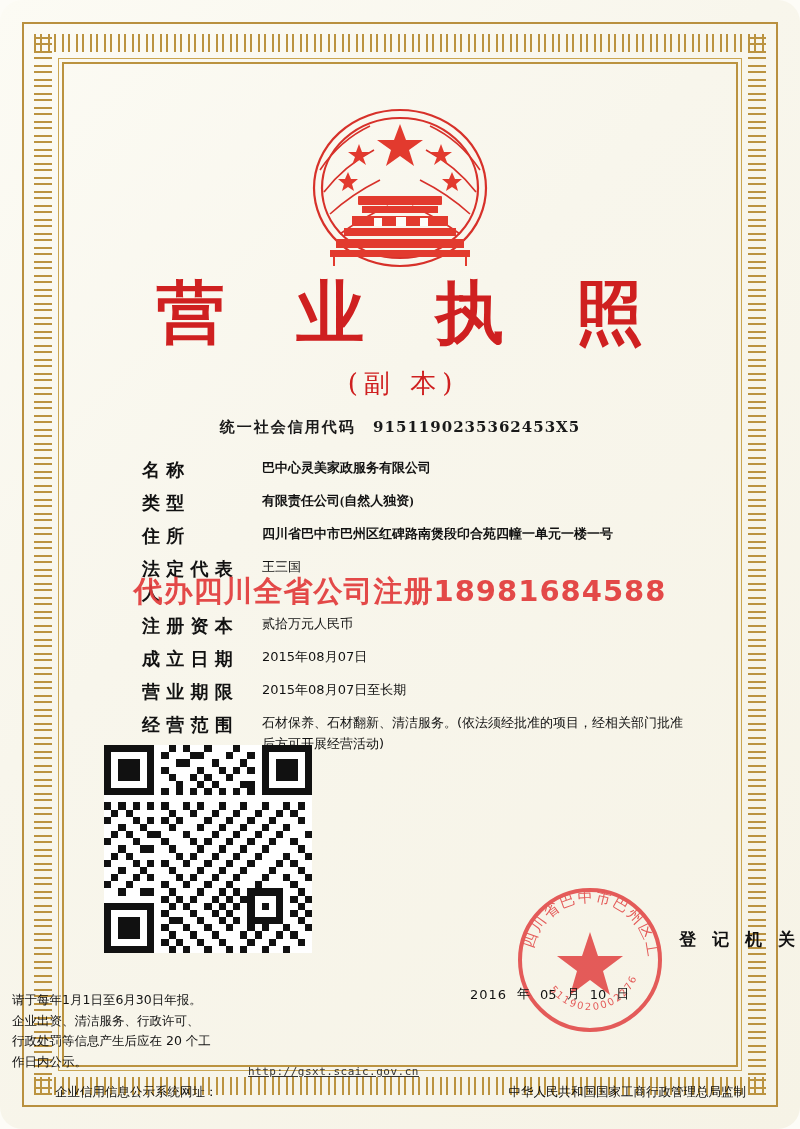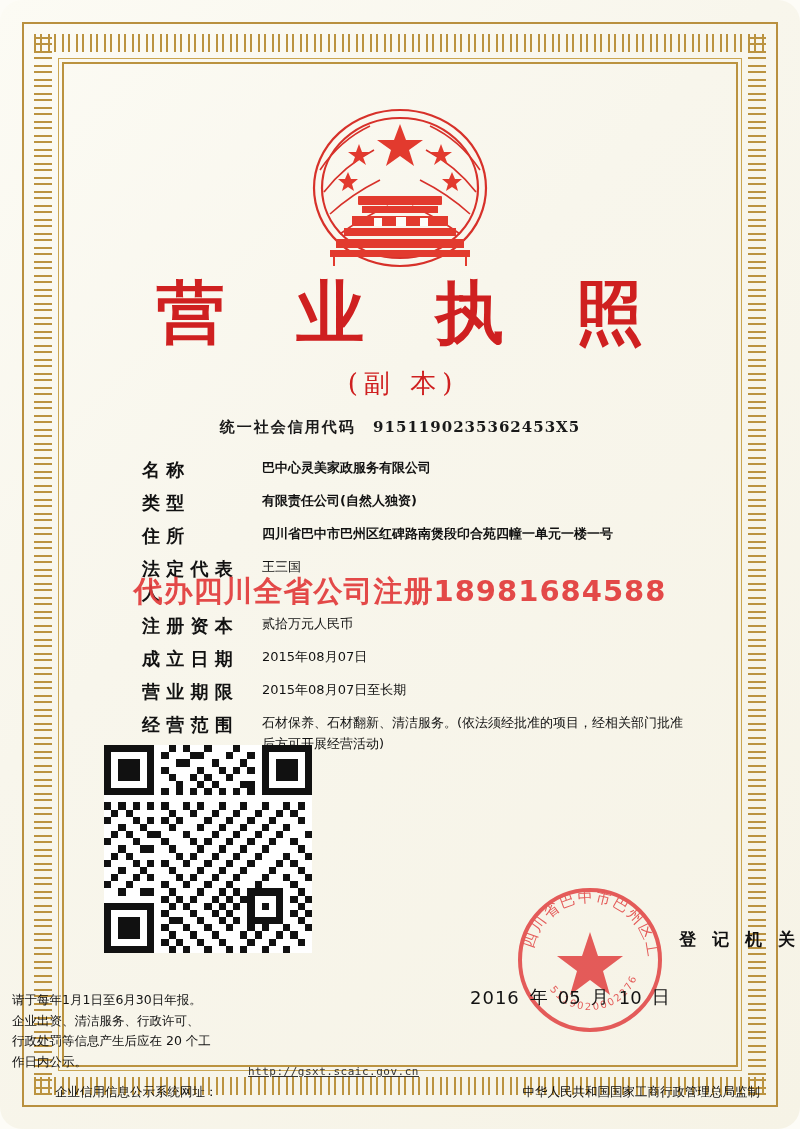--- a/index.html
+++ b/index.html
@@ -101,21 +101,21 @@
   }
   .row .lbl span{display:inline-block;}
   .row .val{
     flex:1;
     font-family:"DejaVu Sans","Liberation Sans",sans-serif;
     font-size:13px;
     color:#111;
     line-height:1.55;
     padding-left:8px;
   }
-  .row .val.bold{font-weight:bold;}
+  .row .val.bold{font-weight:bold;font-family:Liberation Serif, serif;}
   .row.scope .val{line-height:1.6;}
   .spread{
     display:inline-flex;justify-content:space-between;width:112px;
   }
 
   
   .qr{
     position:absolute;left:104px;top:745px;width:208px;height:208px;
     background:#fff;
   }
@@ -124,21 +124,21 @@
   .registrar{
     position:absolute;left:0;top:928px;width:100%;
     text-align:right;
     font-family:"DejaVu Serif","Liberation Serif",serif;
     font-weight:bold;font-size:17px;letter-spacing:5px;text-indent:5px;
     color:#111;
   }
   .date-line{
     position:absolute;left:470px;top:985px;width:230px;
     font-family:"DejaVu Sans","Liberation Sans",sans-serif;
-    font-size:18px;color:#111;
+    font-size:13px;color:#111;
     display:flex;align-items:center;gap:10px;
   }
   .date-line .y{letter-spacing:1px;}
 
   
   .seal{
     position:absolute;left:510px;top:880px;width:160px;height:160px;
     opacity:.82;
   }
 
@@ -153,21 +153,21 @@
     font-family:"DejaVu Sans Mono","Liberation Mono",monospace;
     font-size:11px;color:#333;letter-spacing:.5px;
     text-decoration:underline;
   }
   .footer-site{
     position:absolute;left:55px;top:1084px;
     font-family:"DejaVu Sans","Liberation Sans",sans-serif;
     font-size:12.5px;color:#111;
   }
   .footer-right{
-    position:absolute;right:40px;top:1084px;
+    position:absolute;right:54px;top:1084px;
     font-family:Liberation Sans, sans-serif;
     font-size:12.5px;color:#111;
   }
 
   
   .watermark{
     position:absolute;left:50%;top:592px;transform:translate(-50%,-50%);
     white-space:nowrap;
     font-family:"DejaVu Sans","Liberation Sans",sans-serif;
     font-weight:bold;

